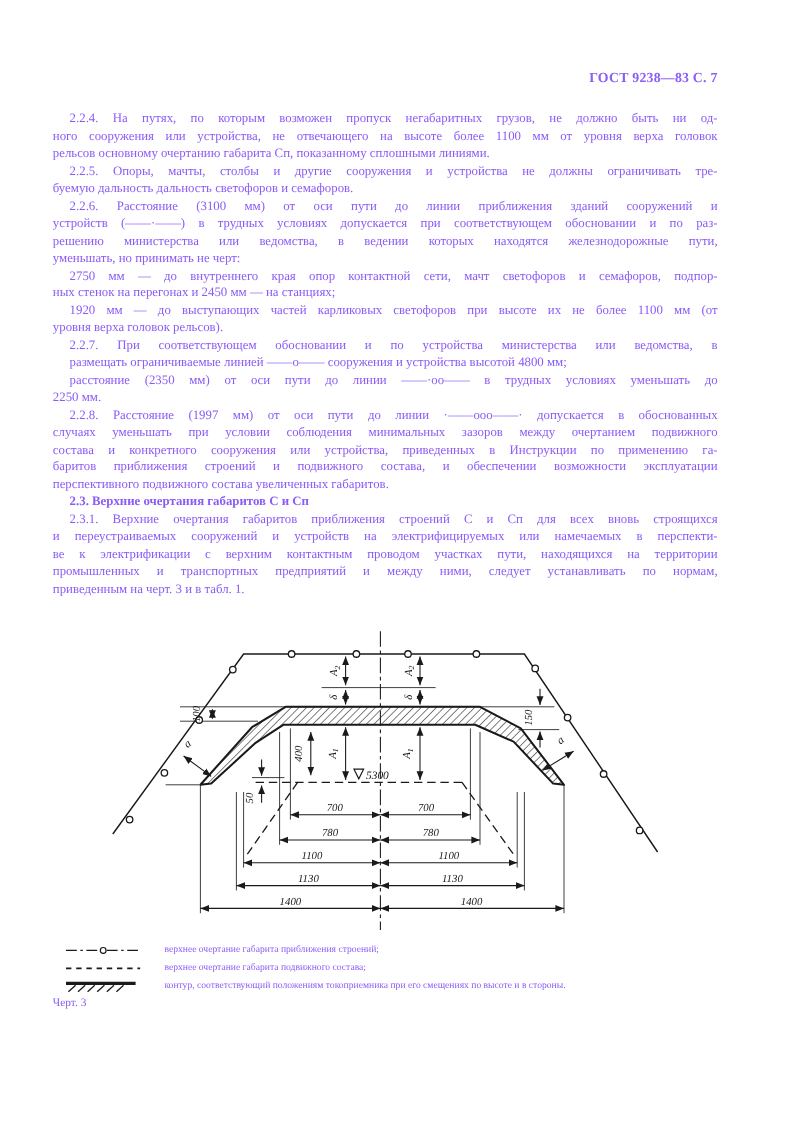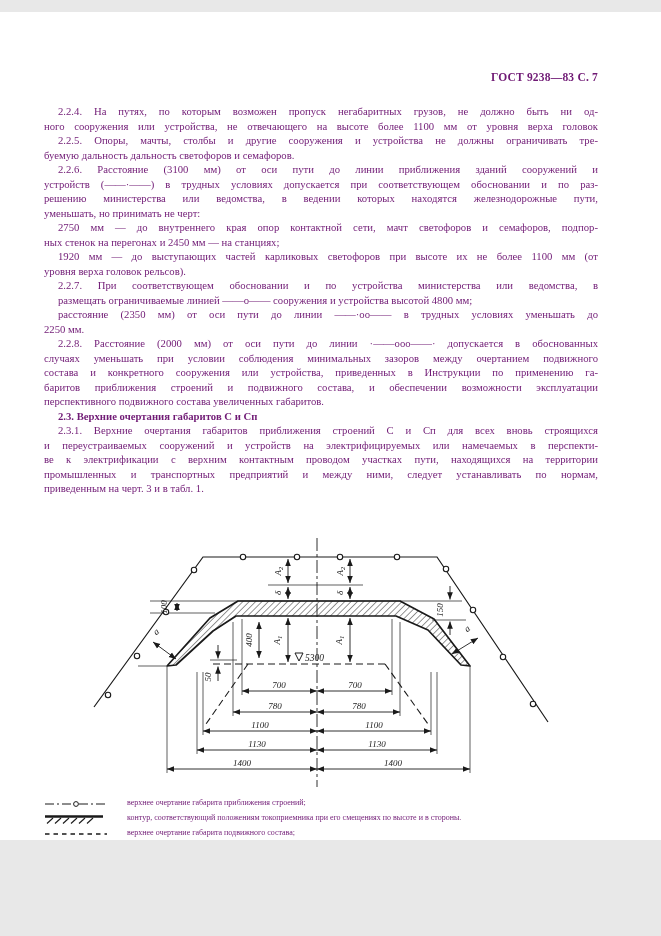--- a/index.html
+++ b/index.html
@@ -1,67 +1,68 @@
 <!DOCTYPE html>
 <html><head>
 <meta charset="utf-8">
 <style>
   html,body{margin:0;padding:0;background:#e8e8e8;}
   .page{
-    position:relative;width:661px;height:828px;background:#ffffff;
-    font-family:"Liberation Serif","DejaVu Serif",serif;color:#701a75;
-    overflow:hidden;margin:12px auto;
+    position:relative;width:661px;height:936px;background:#ffffff;
+    font-family:"Liberation Serif","DejaVu Serif",serif;color:#8b5cf6;
+    overflow:hidden;margin:0 auto;
   }
   .header{
     position:absolute;top:59px;left:44px;width:554px;
     text-align:right;font-weight:bold;font-size:11.5px;letter-spacing:.2px;
   }
   .text-block{
     position:absolute;top:92px;left:44px;width:554px;
     font-size:10.7px;line-height:14.5px;
   }
   .line{text-align:justify;text-align-last:justify;white-space:normal;}
   .line.last{text-align-last:left;}
   .line.ind{text-indent:14px;}
   .line.bold{font-weight:bold;}
   svg.diagram{position:absolute;top:520px;left:0;}
   .dim{font-family:"Liberation Serif","DejaVu Serif",serif;font-style:italic;font-size:9px;fill:#1a1a1a;}
   .dimb{font-size:9.5px;}
   .sub{font-size:6.5px;}
-  .legend{position:absolute;top:784px;left:45px;width:590px;font-size:8px;line-height:13.5px;}
+  .legend{position:absolute;top:784px;left:55px;width:590px;font-size:8px;line-height:13.5px;}
   .lrow{display:flex;align-items:flex-start;margin-bottom:1px;}
   .lsym{flex:0 0 62px;margin-top:2px;}
   .ltext{margin-left:20px;}
   .caption{position:absolute;top:831px;left:44px;width:554px;text-align:left;font-size:9.5px;}
 </style>
 </head>
 <body>
 
 <div class="page">
 
   <div class="header">ГОСТ 9238—83 С. 7</div>
 
   <div class="text-block" id="text-block">
       <div class="line ind">2.2.4.  На путях, по которым возможен пропуск негабаритных грузов, не должно быть ни од-</div>
       <div class="line">ного сооружения или устройства, не отвечающего на высоте более 1100 мм от уровня верха головок</div>
+      <div class="line last">рельсов основному очертанию габарита Сп, показанному сплошными линиями.</div>
       <div class="line ind">2.2.5.  Опоры, мачты, столбы и другие сооружения и устройства не должны ограничивать тре-</div>
       <div class="line last">буемую дальность дальность светофоров и семафоров.</div>
       <div class="line ind">2.2.6.  Расстояние  (3100 мм)  от  оси  пути  до  линии  приближения  зданий  сооружений  и</div>
       <div class="line">устройств (——·——) в трудных условиях допускается при соответствующем обосновании и по раз-</div>
       <div class="line">решению  министерства  или  ведомства,  в  ведении  которых  находятся  железнодорожные  пути,</div>
       <div class="line last">уменьшать, но принимать не черт:</div>
       <div class="line ind">2750 мм — до внутреннего края опор контактной сети, мачт светофоров и семафоров, подпор-</div>
       <div class="line last">ных стенок на перегонах и 2450 мм — на станциях;</div>
       <div class="line ind">1920 мм — до выступающих частей карликовых светофоров при высоте их не более 1100 мм (от</div>
       <div class="line last">уровня верха головок рельсов).</div>
       <div class="line ind">2.2.7.  При соответствующем обосновании и по устройства министерства или ведомства, в</div>
       <div class="line ind last">размещать ограничиваемые линией  ——о——  сооружения и устройства высотой 4800 мм;</div>
       <div class="line ind">расстояние  (2350 мм)  от  оси  пути  до  линии  ——·оо——  в  трудных  условиях  уменьшать  до</div>
       <div class="line last">2250 мм.</div>
-      <div class="line ind">2.2.8.  Расстояние (2000 мм) от оси пути до линии  ·——ооо——·  допускается в обоснованных</div>
+      <div class="line ind">2.2.8.  Расстояние (1997 мм) от оси пути до линии  ·——ооо——·  допускается в обоснованных</div>
       <div class="line">случаях уменьшать при условии соблюдения минимальных зазоров между очертанием подвижного</div>
       <div class="line">состава и конкретного сооружения или устройства, приведенных в Инструкции по применению га-</div>
       <div class="line">баритов приближения строений и подвижного состава, и обеспечении возможности эксплуатации</div>
       <div class="line last">перспективного подвижного состава увеличенных габаритов.</div>
       <div class="line ind last bold">2.3.  Верхние очертания габаритов С и Сп</div>
       <div class="line ind">2.3.1.  Верхние очертания габаритов приближения строений С и Сп для всех вновь строящихся</div>
       <div class="line">и переустраиваемых сооружений и устройств на электрифицируемых или намечаемых в перспекти-</div>
       <div class="line">ве к электрификации с верхним контактным проводом участках пути, находящихся на территории</div>
       <div class="line">промышленных и транспортных предприятий и между ними, следует устанавливать по нормам,</div>
       <div class="line last">приведенным на черт. 3 и в табл. 1.</div>
@@ -190,35 +191,35 @@
   <div class="legend">
     <div class="lrow">
       <svg class="lsym" width="62" height="12">
         <line x1="0" y1="6" x2="62" y2="6" stroke="#1a1a1a" stroke-width="1" stroke-dasharray="9 3 2 3"></line>
         <circle cx="31" cy="6" r="2.4" fill="#ffffff" stroke="#1a1a1a" stroke-width="1"></circle>
       </svg>
       <span class="ltext">верхнее очертание габарита приближения строений;</span>
     </div>
     <div class="lrow">
       <svg class="lsym" width="62" height="12">
+        <line x1="0" y1="6" x2="62" y2="6" stroke="#1a1a1a" stroke-width="1.4" stroke-dasharray="4.5 4"></line>
+      </svg>
+      <span class="ltext">верхнее очертание габарита подвижного состава;</span>
+    </div>
+    <div class="lrow">
+      <svg class="lsym" width="62" height="12">
         <line x1="0" y1="3.5" x2="58" y2="3.5" stroke="#1a1a1a" stroke-width="2.6"></line>
         <g stroke="#1a1a1a" stroke-width="1.1">
           <line x1="2" y1="10.5" x2="8" y2="5"></line>
             <line x1="10" y1="10.5" x2="16" y2="5"></line>
           <line x1="18" y1="10.5" x2="24" y2="5"></line>
             <line x1="26" y1="10.5" x2="32" y2="5"></line>
           <line x1="34" y1="10.5" x2="40" y2="5"></line>
             <line x1="42" y1="10.5" x2="48" y2="5"></line>
         </g>
       </svg>
       <span class="ltext">контур, соответствующий положениям токоприемника при его смещениях по высоте и в стороны.</span>
     </div>
-    <div class="lrow">
-      <svg class="lsym" width="62" height="12">
-        <line x1="0" y1="6" x2="62" y2="6" stroke="#1a1a1a" stroke-width="1.4" stroke-dasharray="4.5 4"></line>
-      </svg>
-      <span class="ltext">верхнее очертание габарита подвижного состава;</span>
-    </div>
   </div>
 
   <div class="caption">Черт. 3</div>
 
 </div>
 
 </body></html>

